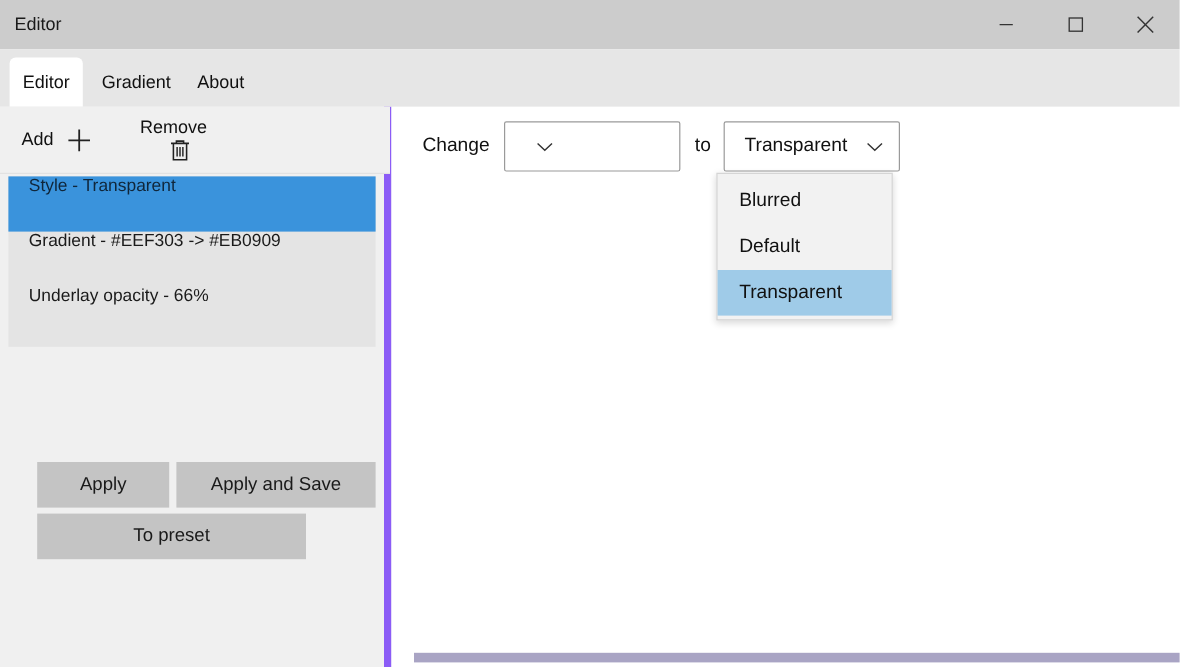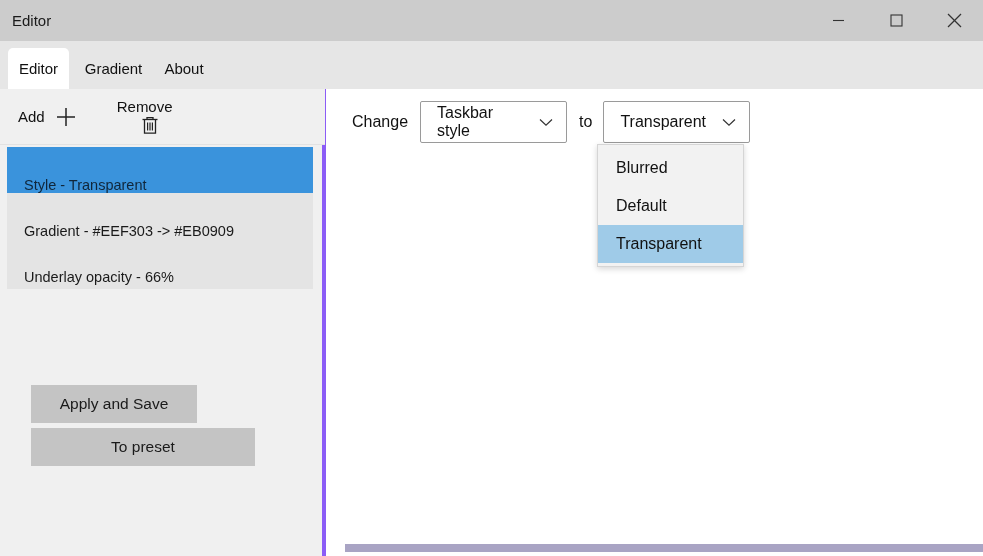--- a/index.html
+++ b/index.html
@@ -85,21 +85,21 @@
     background: #c2c2c2;
   }
 
   
   .left-panel {
     position: absolute;
     left: 0; top: 89px;
     width: 326px;
     height: 467px;
     background: #f0f0f0;
-    border-right: 4px solid #8b5cf6;
+    border-right: 6px solid #8b5cf6;
     box-sizing: border-box;
   }
   .toolbar {
     position: absolute;
     left: 0; top: 0;
     width: 325px;
     height: 56px;
     display: flex;
     align-items: center;
     background: #f0f0f0;
@@ -120,21 +120,21 @@
   .list {
     position: absolute;
     left: 7px; top: 58px;
     width: 306px;
     background: #e4e4e4;
     padding-bottom: 4px;
   }
   .list-item {
     height: 46px;
     display: flex;
-    align-items: flex-end;
+    align-items: flex-start;
     padding-left: 17px;
     font-size: 14.5px;
     color: #1a1a1a;
     box-sizing: border-box;
   }
   .list-item.selected {
     background: #3a93dc;
     color: #10263a;
   }
 
@@ -312,35 +312,35 @@
       </div>
       <div class="list-item">
         <span>Gradient - #EEF303 -&gt; #EB0909</span>
       </div>
       <div class="list-item">
         <span>Underlay opacity - 66%</span>
       </div>
     </div>
 
     <div class="btn-row" id="apply-row">
+      <button class="btn" id="btn-apply">Apply</button>
       <button class="btn" id="btn-apply-save">Apply and Save</button>
     </div>
     <div class="btn-row" id="preset-row">
       <button class="btn" id="btn-to-preset">To preset</button>
     </div>
 
   </div>
 
   <div class="main">
 
     <div class="change-row">
       <span class="plain-label">Change</span>
 
       <div class="combo" id="combo-style">
-        <span>Taskbar style</span>
         <span class="chev">
           <svg width="14" height="9" viewBox="0 0 14 9">
               <path d="M1 1.5 L7 7.2 L13 1.5" fill="none" stroke="#333" stroke-width="1.2"></path>
             </svg>
         </span>
       </div>
 
       <span class="plain-label">to</span>
 
       <div class="combo" id="combo-value">

